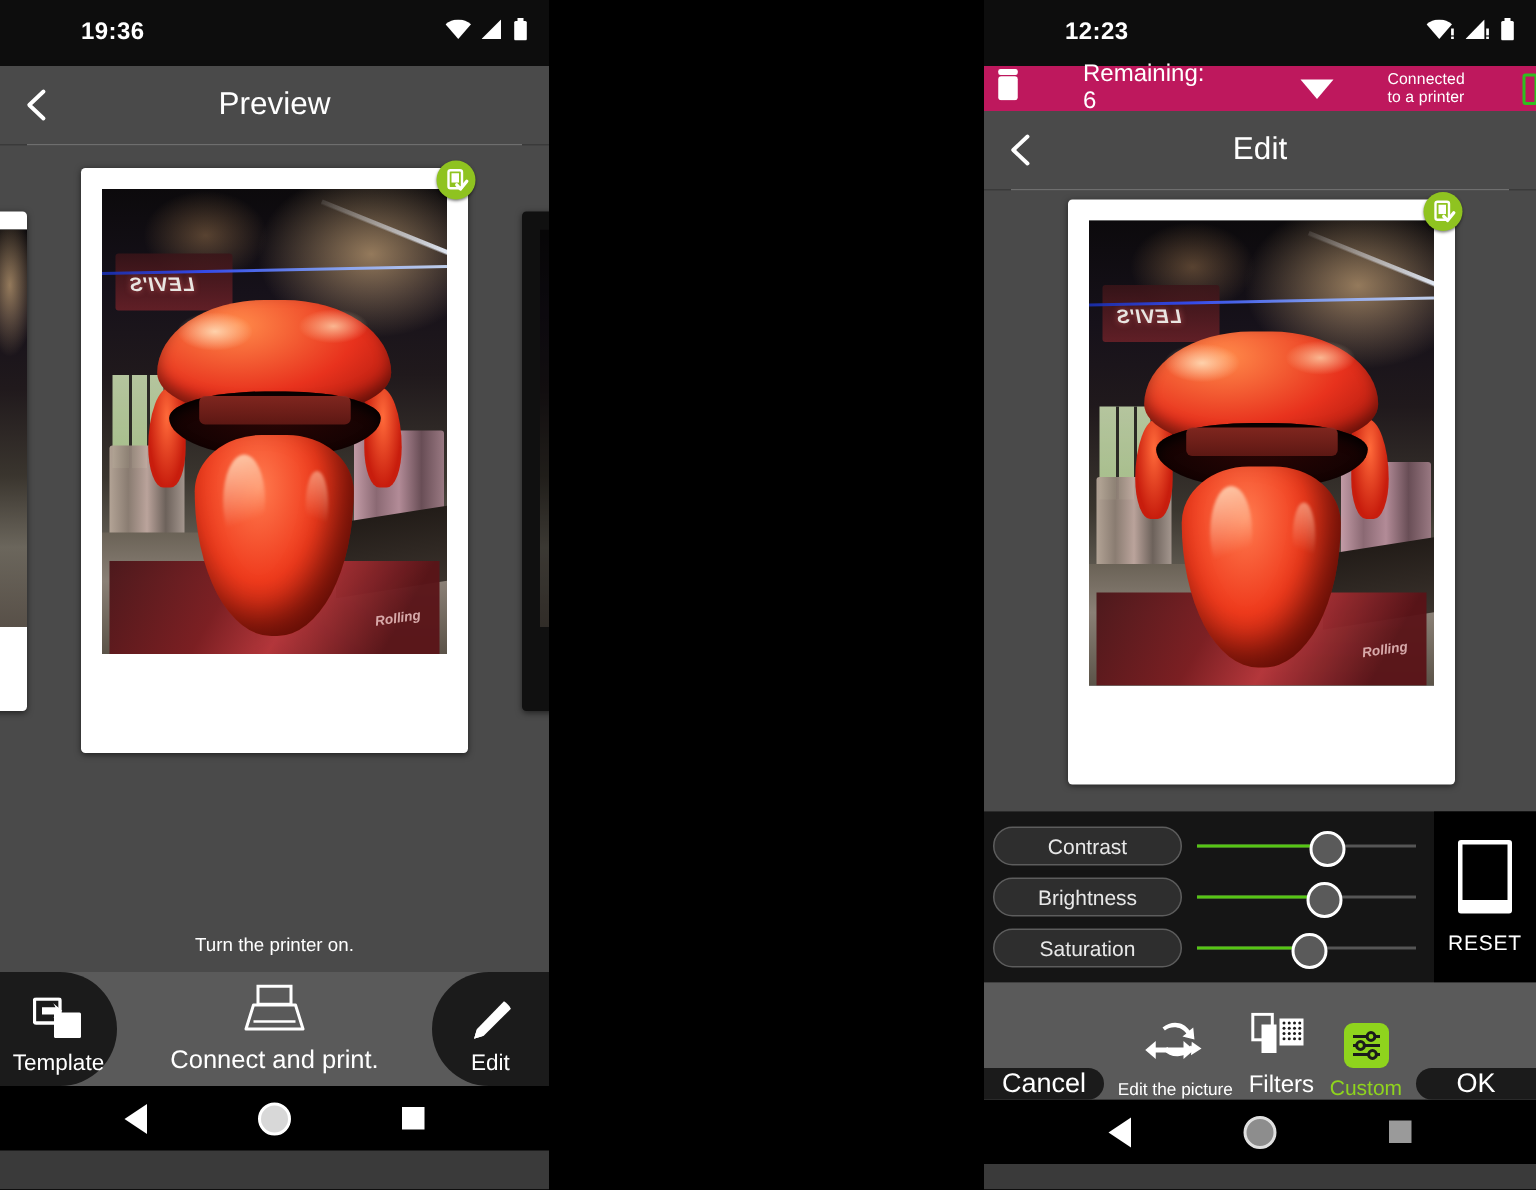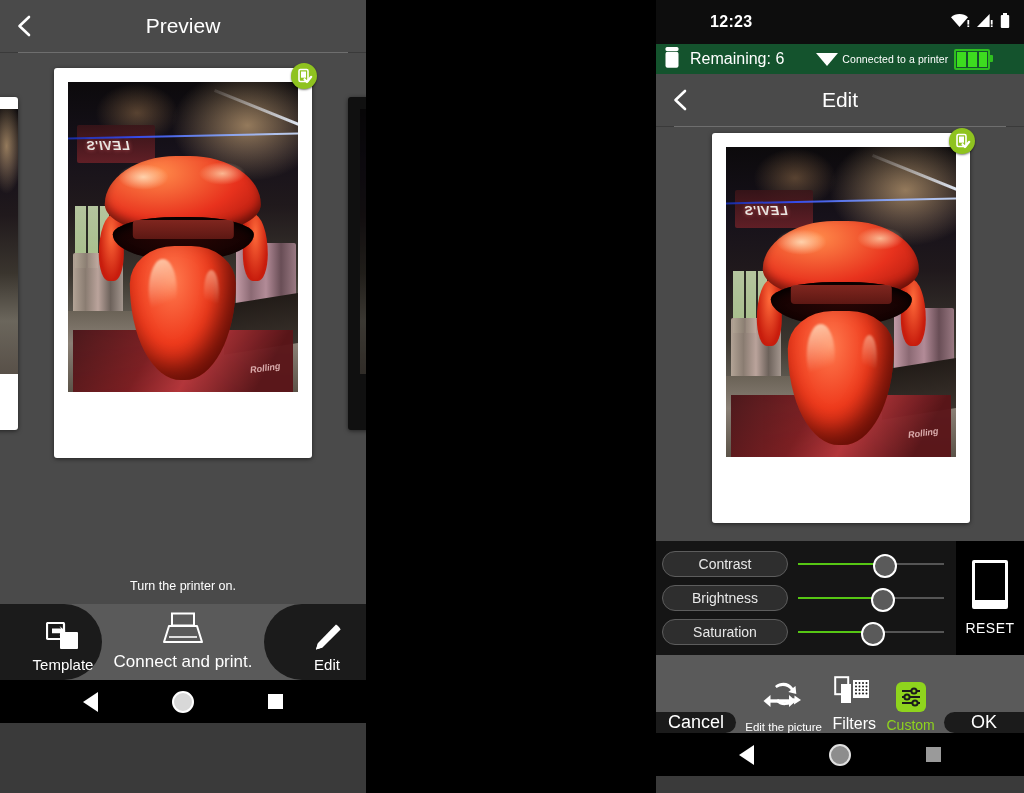--- a/index.html
+++ b/index.html
@@ -13,21 +13,21 @@
 
   
   .statusbar{position:relative;height:44px;background:#0d0d0d;display:flex;align-items:center;}
   .sb-clock{color:#fff;font-size:16px;font-weight:bold;letter-spacing:.3px;margin-left:54px;}
   .sb-icons{margin-left:auto;margin-right:14px;display:flex;align-items:center;gap:7px;}
   .ico{display:block;}
 
   
   .printbar{position:relative;height:30px;display:flex;align-items:center;padding:0 8px;}
   .printbar.notconnected{background:linear-gradient(to bottom,#9a9a9a 0%,#8e8e8e 55%,#828282 100%);}
-  .printbar.connected{background:#14532d;}
+  .printbar.connected{background:#be185d;gap:32px;}
   .pb-center{position:absolute;left:0;right:0;text-align:center;color:#fff;font-size:13px;pointer-events:none;}
   .pb-remaining{color:#fff;font-size:16px;margin-left:10px;}
   .pb-conn{color:#fff;font-size:10.5px;margin-left:4px;letter-spacing:.1px;}
   .tri-down{width:0;height:0;border-left:11px solid transparent;border-right:11px solid transparent;border-top:13px solid #fff;margin-left:32px;}
   .ink-batt{width:30px;height:15px;border:2px solid #2fbf1f;border-radius:2px;display:flex;gap:2px;align-items:center;padding:1px;margin-left:6px;position:relative;}
   .ink-batt i{flex:1;height:100%;background:#3ddc1f;display:block;}
   .ink-batt:after{content:"";position:absolute;right:-5px;top:4px;width:3px;height:7px;background:#2fbf1f;border-radius:0 1px 1px 0;}
 
   
   .titlebar{position:relative;height:52px;background:#4a4a4a;display:flex;align-items:center;}
@@ -83,21 +83,21 @@
   .lips .cornerL{left:-4%;}
   .lips .cornerR{right:-4%;transform:scaleX(-1);}
 
   
   .badge{position:absolute;width:26px;height:26px;border-radius:50%;background:#8fc320;display:flex;align-items:center;justify-content:center;box-shadow:0 1px 2px rgba(0,0,0,.5);}
   .badge svg{display:block;}
 
   
   .hint{position:absolute;left:0;right:0;bottom:0;height:36px;background:#4a4a4a;color:#fff;font-size:12.5px;display:flex;align-items:center;justify-content:center;}
   .toolbar{position:relative;height:76px;background:#5a5a5a;display:flex;align-items:stretch;}
-  .pill{background:#1b1b1b;display:flex;flex-direction:column;align-items:center;justify-content:flex-end;color:#fff;padding-bottom:7px;padding-left:24px;}
+  .pill{background:#1b1b1b;display:flex;flex-direction:column;align-items:center;justify-content:flex-end;color:#fff;padding-bottom:7px;}
   .pill.left{width:78px;border-radius:0 40px 40px 0;}
   .pill.right{width:78px;border-radius:40px 0 0 40px;margin-left:auto;}
   .pill .lbl{font-size:15px;}
   .tb-center{flex:1;display:flex;align-items:center;justify-content:center;flex-direction:column;color:#fff;}
   .tb-center .lbl{font-size:17px;margin-top:2px;}
   .navbar{height:43px;background:#000;display:flex;align-items:center;justify-content:space-around;padding:0 46px;}
   .nav-back{width:0;height:0;border-top:10px solid transparent;border-bottom:10px solid transparent;border-right:15px solid #fff;}
   .nav-home{width:18px;height:18px;border-radius:50%;border:2px solid #fff;background:#d8d8d8;}
   .nav-recent{width:15px;height:15px;background:#fff;}
   #panel-right .nav-home{background:#8d8d8d;border-color:#e0e0e0;}
@@ -128,20 +128,41 @@
   .ebtn.filters .lbl{font-size:16px;}
   .custom-ico{width:30px;height:30px;border-radius:6px;background:#8fd41d;display:flex;align-items:center;justify-content:center;}
 </style>
 </head>
 <body>
 
 <div class="stage">
 
   <div class="panel" id="panel-left">
 
+    <div class="statusbar">
+      <div class="sb-clock">19:36</div>
+      <div class="sb-icons">
+        <span class="ico">
+          <svg width="17" height="13" viewBox="0 0 17 13">
+              <path d="M8.5 13 0 3.2C2.3 1.2 5.3 0 8.5 0S14.7 1.2 17 3.2z" fill="#fff"></path>
+            </svg>
+        </span>
+        <span class="ico">
+          <svg width="14" height="13" viewBox="0 0 14 13">
+              <path d="M13 0v13H0z" fill="#fff"></path>
+            </svg>
+        </span>
+        <span class="ico">
+          <svg width="10" height="15" viewBox="0 0 10 15">
+              <rect x="3" y="0" width="4" height="2" fill="#fff"></rect>
+              <rect x="0.8" y="2" width="8.4" height="13" rx="1" fill="#fff"></rect>
+            </svg>
+        </span>
+      </div>
+    </div>
 
 
     <div class="titlebar">
       <span class="backchev">
         <svg width="26" height="26" viewBox="0 0 26 26">
             <path d="M17 4 7.5 13 17 22" stroke="#fff" stroke-width="2.6" fill="none" stroke-linecap="round" stroke-linejoin="round"></path>
           </svg>
       </span>
       <div class="title">Preview</div>
     </div>

